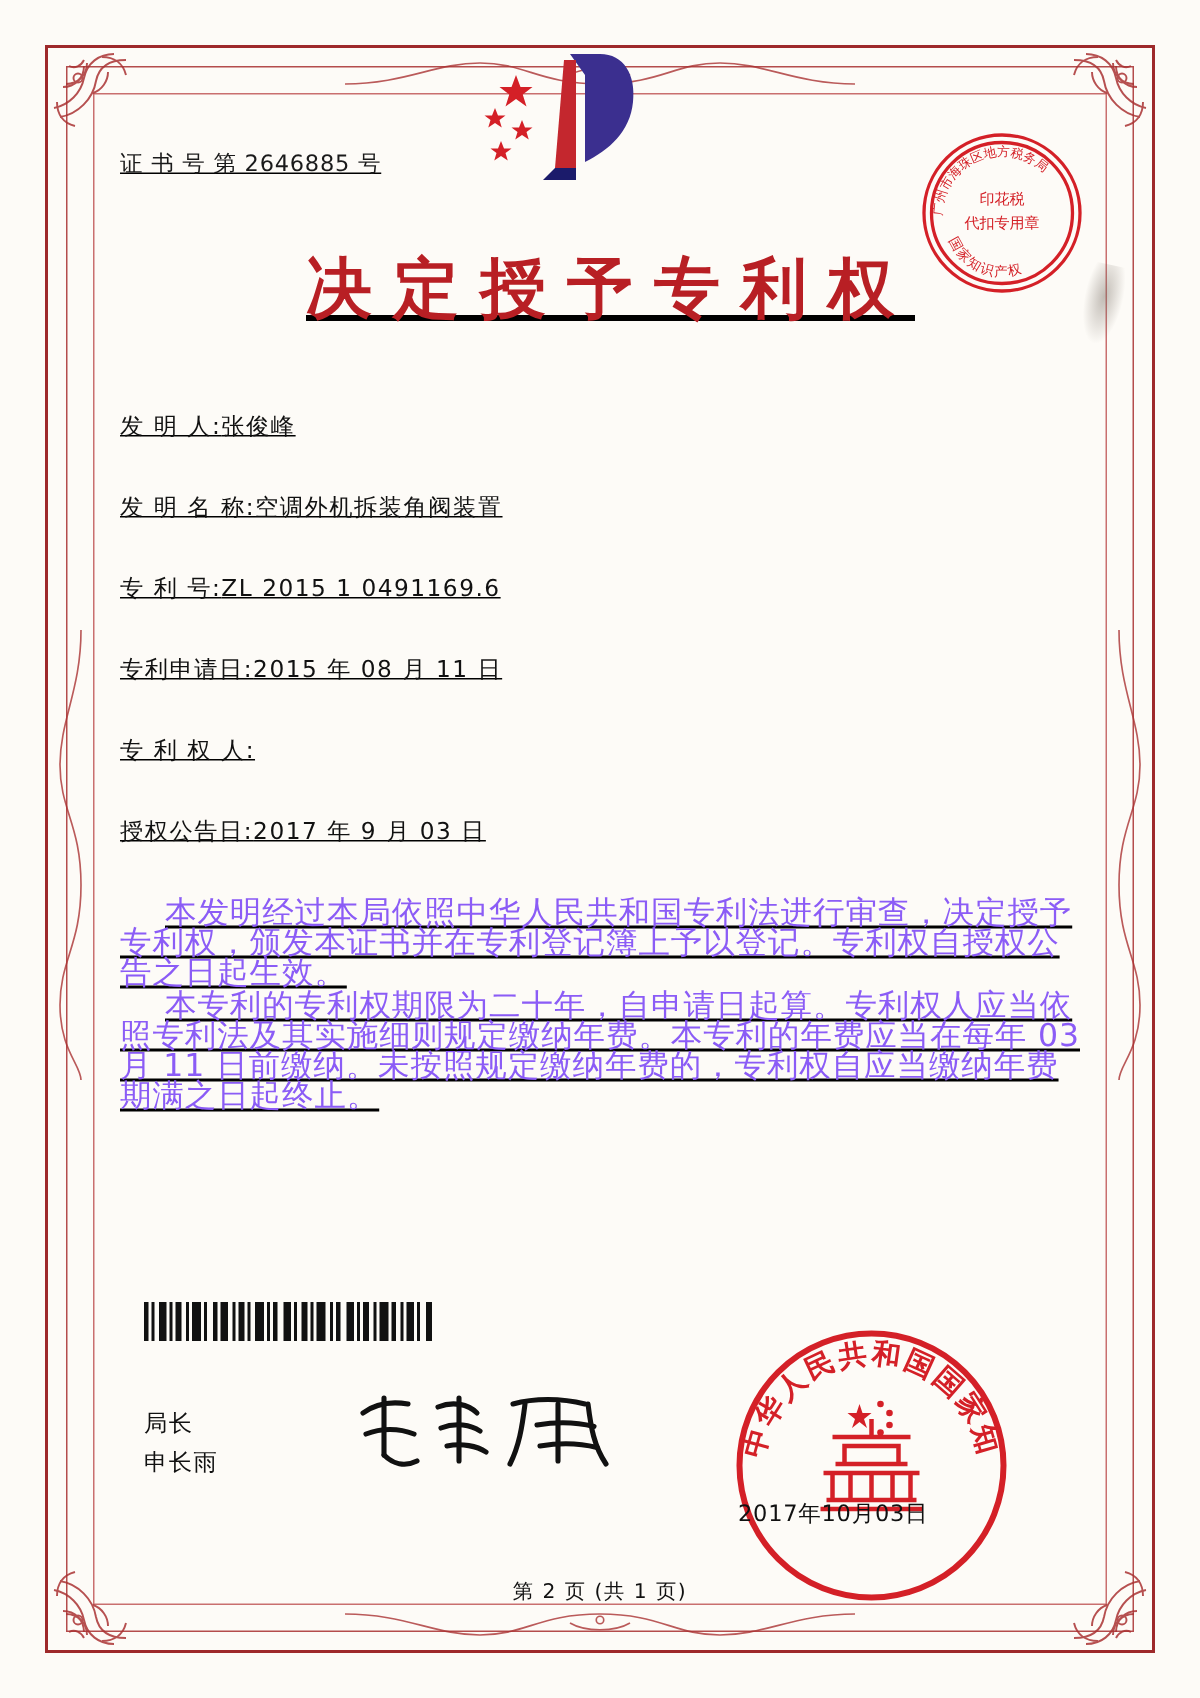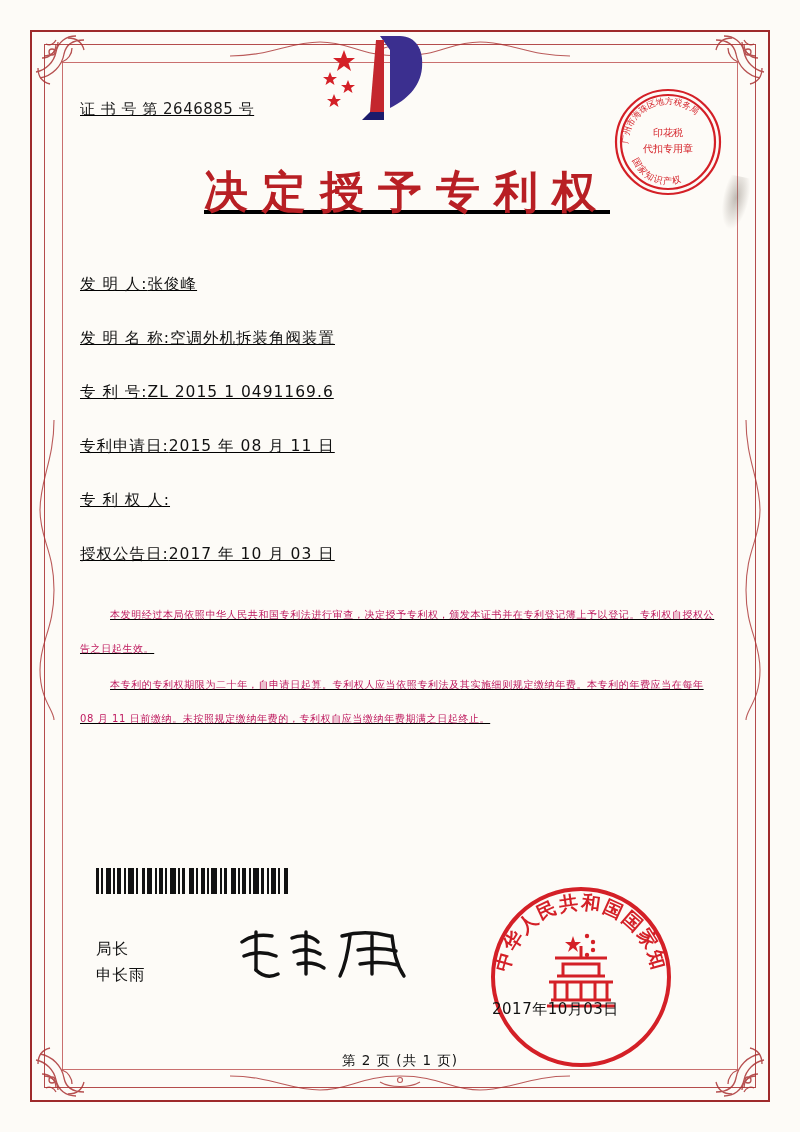--- a/index.html
+++ b/index.html
@@ -111,23 +111,23 @@
   .field .lbl {
     white-space: nowrap;
   }
   .field .val {
     white-space: nowrap;
   }
   .sp1  { letter-spacing: 1px; }
 
   .paras {
     margin-top: 8px;
-    font-size: 10px;
-    line-height: 34px;
-    color: #be185d;
+    font-size: 21px;
+    line-height: 20px;
+    color: #8b5cf6;
   }
   .paras p {
     margin: 0 0 2px 0;
     text-indent: 30px;
     letter-spacing: .6px;
   }
 
   
   .barcode {
     position: absolute;
@@ -375,27 +375,27 @@
         <span class="lbl sp1">专利申请日:</span>
         <span class="val sp1">2015 年 08 月 11 日</span>
       </div>
 
       <div class="field">
         <span class="lbl sp1">专 利 权 人:</span>
       </div>
 
       <div class="field">
         <span class="lbl sp1">授权公告日:</span>
-        <span class="val sp1">2017 年 10 月 03 日</span>
+        <span class="val sp1">2017 年 9 月 03 日</span>
       </div>
     </div>
 
     <div class="paras">
       <p>本发明经过本局依照中华人民共和国专利法进行审查，决定授予专利权，颁发本证书并在专利登记簿上予以登记。专利权自授权公告之日起生效。</p>
-      <p>本专利的专利权期限为二十年，自申请日起算。专利权人应当依照专利法及其实施细则规定缴纳年费。本专利的年费应当在每年 08 月 11 日前缴纳。未按照规定缴纳年费的，专利权自应当缴纳年费期满之日起终止。</p>
+      <p>本专利的专利权期限为二十年，自申请日起算。专利权人应当依照专利法及其实施细则规定缴纳年费。本专利的年费应当在每年 03 月 11 日前缴纳。未按照规定缴纳年费的，专利权自应当缴纳年费期满之日起终止。</p>
     </div>
   </div>
 
   <div class="barcode">
     <i style="width:3px"></i>
       <i style="width:2px;background:transparent"></i>
     <i style="width:2px"></i>
       <i style="width:3px;background:transparent"></i>
     <i style="width:5px"></i>
       <i style="width:2px;background:transparent"></i>

